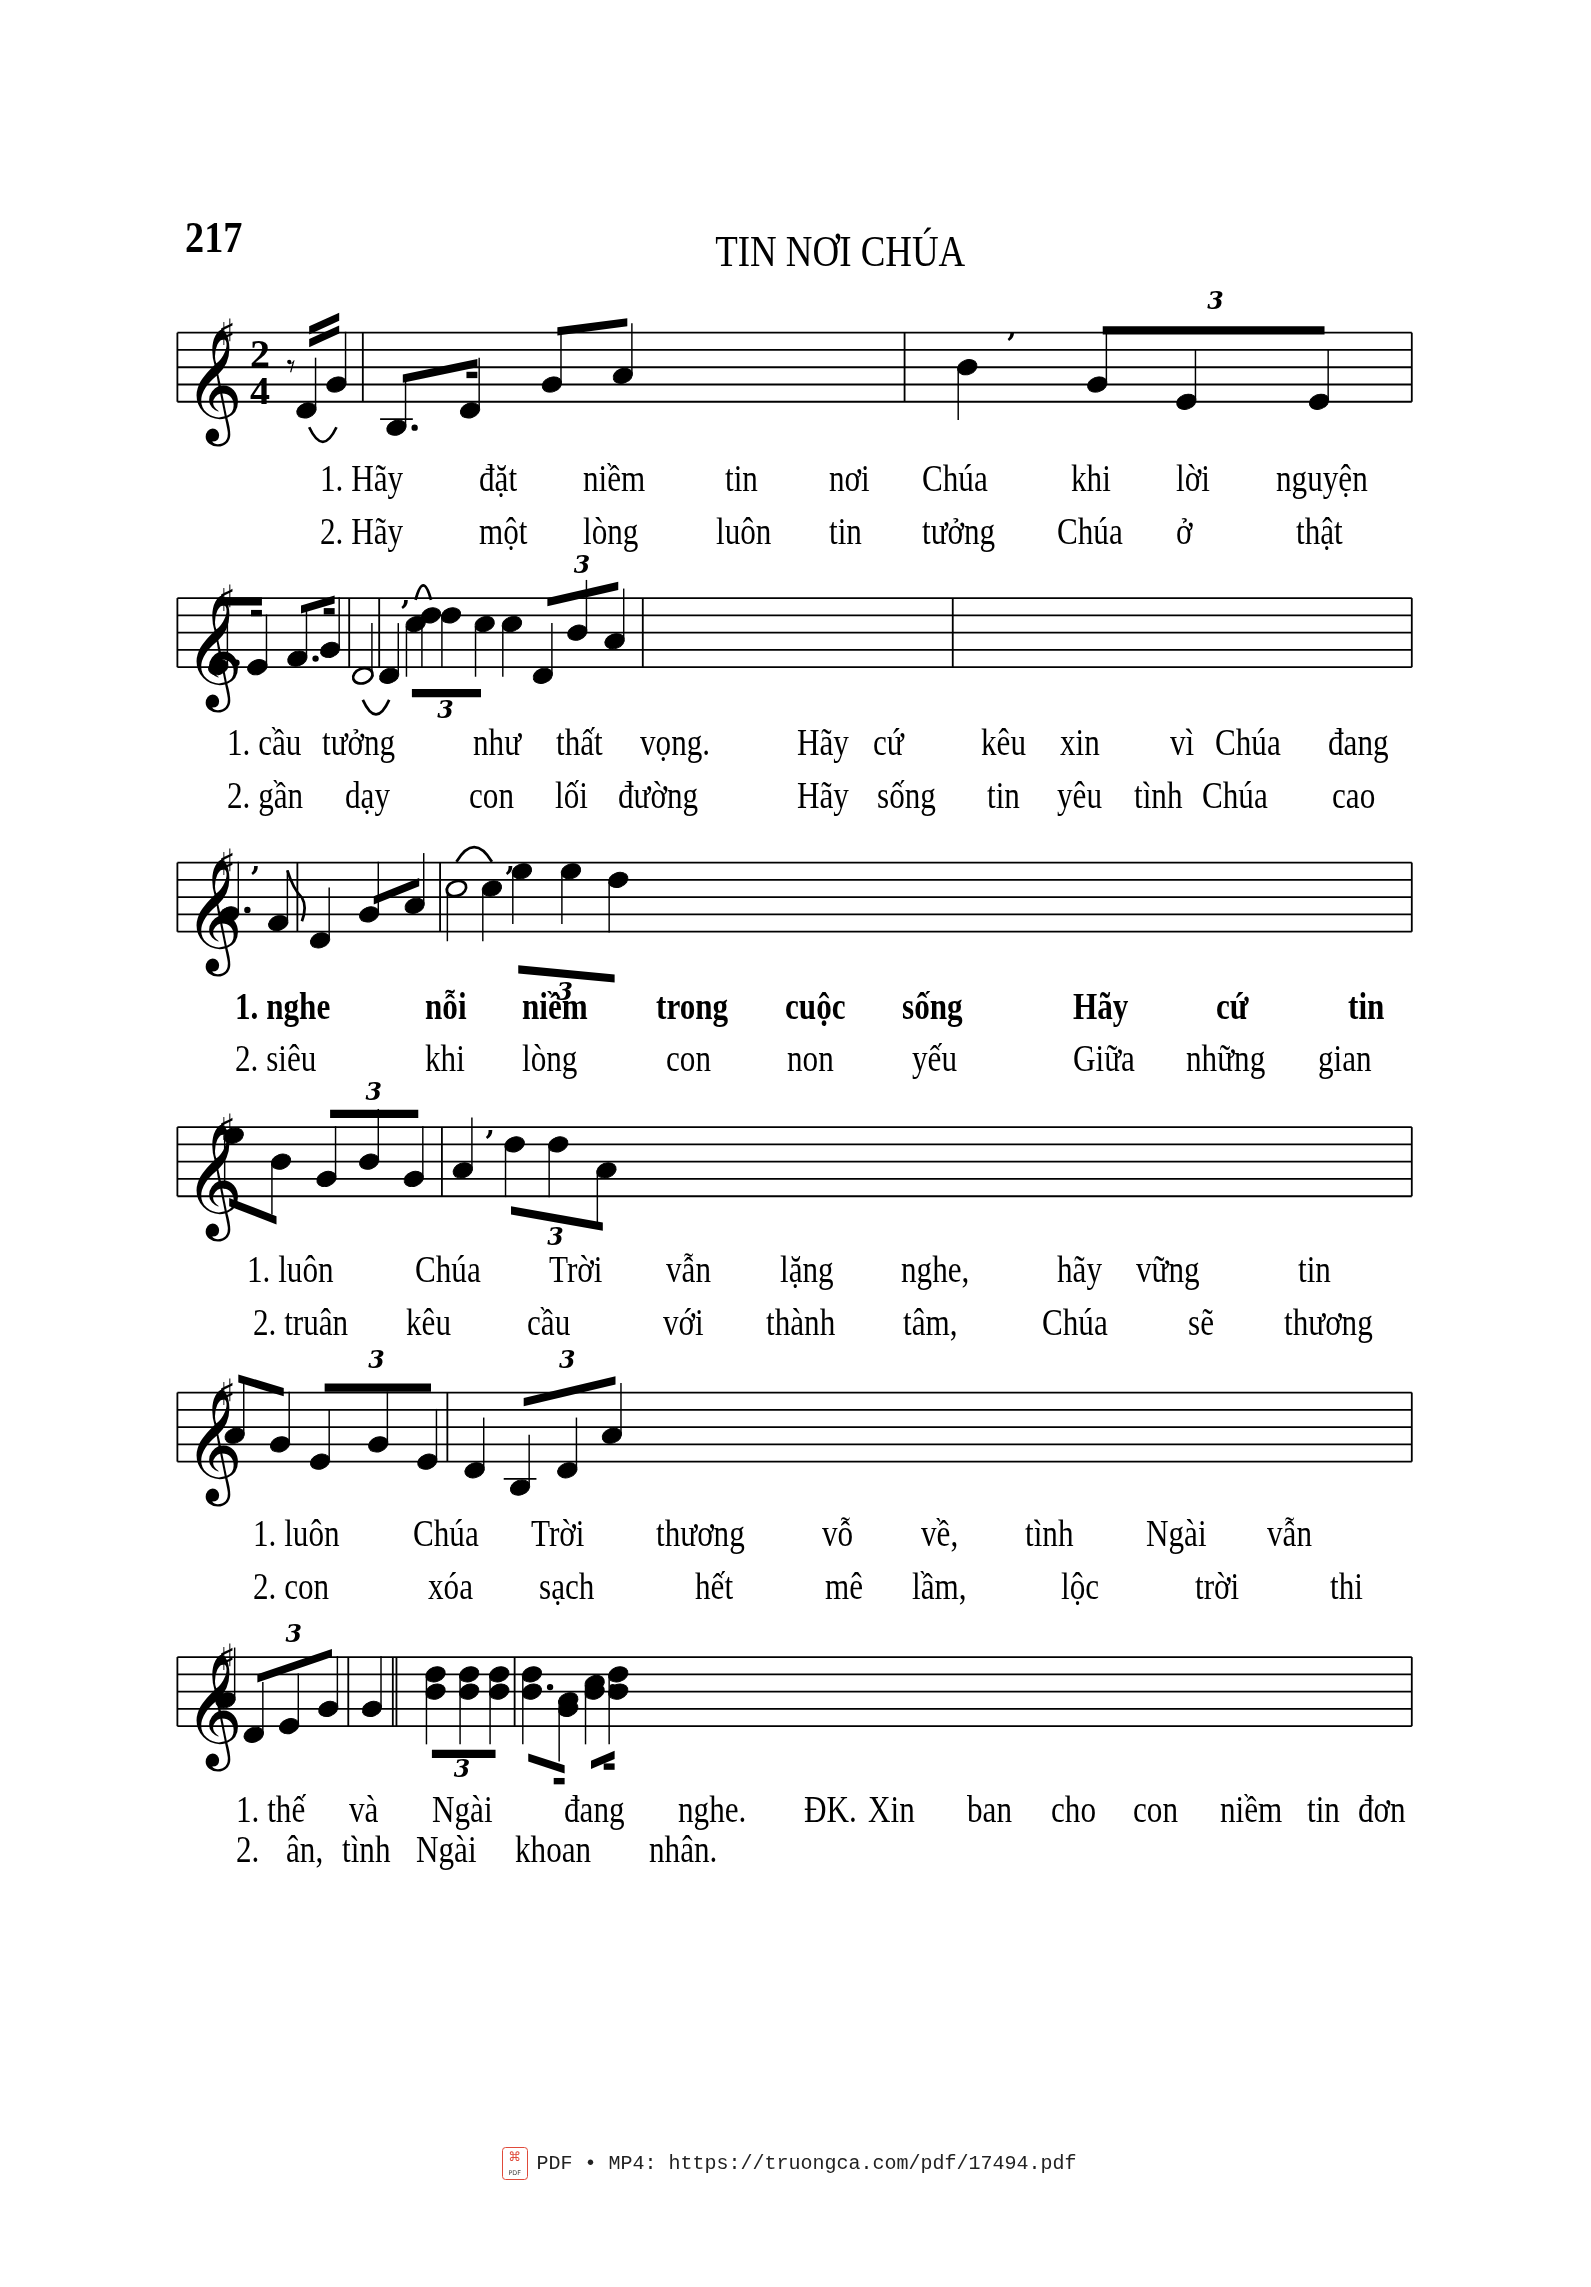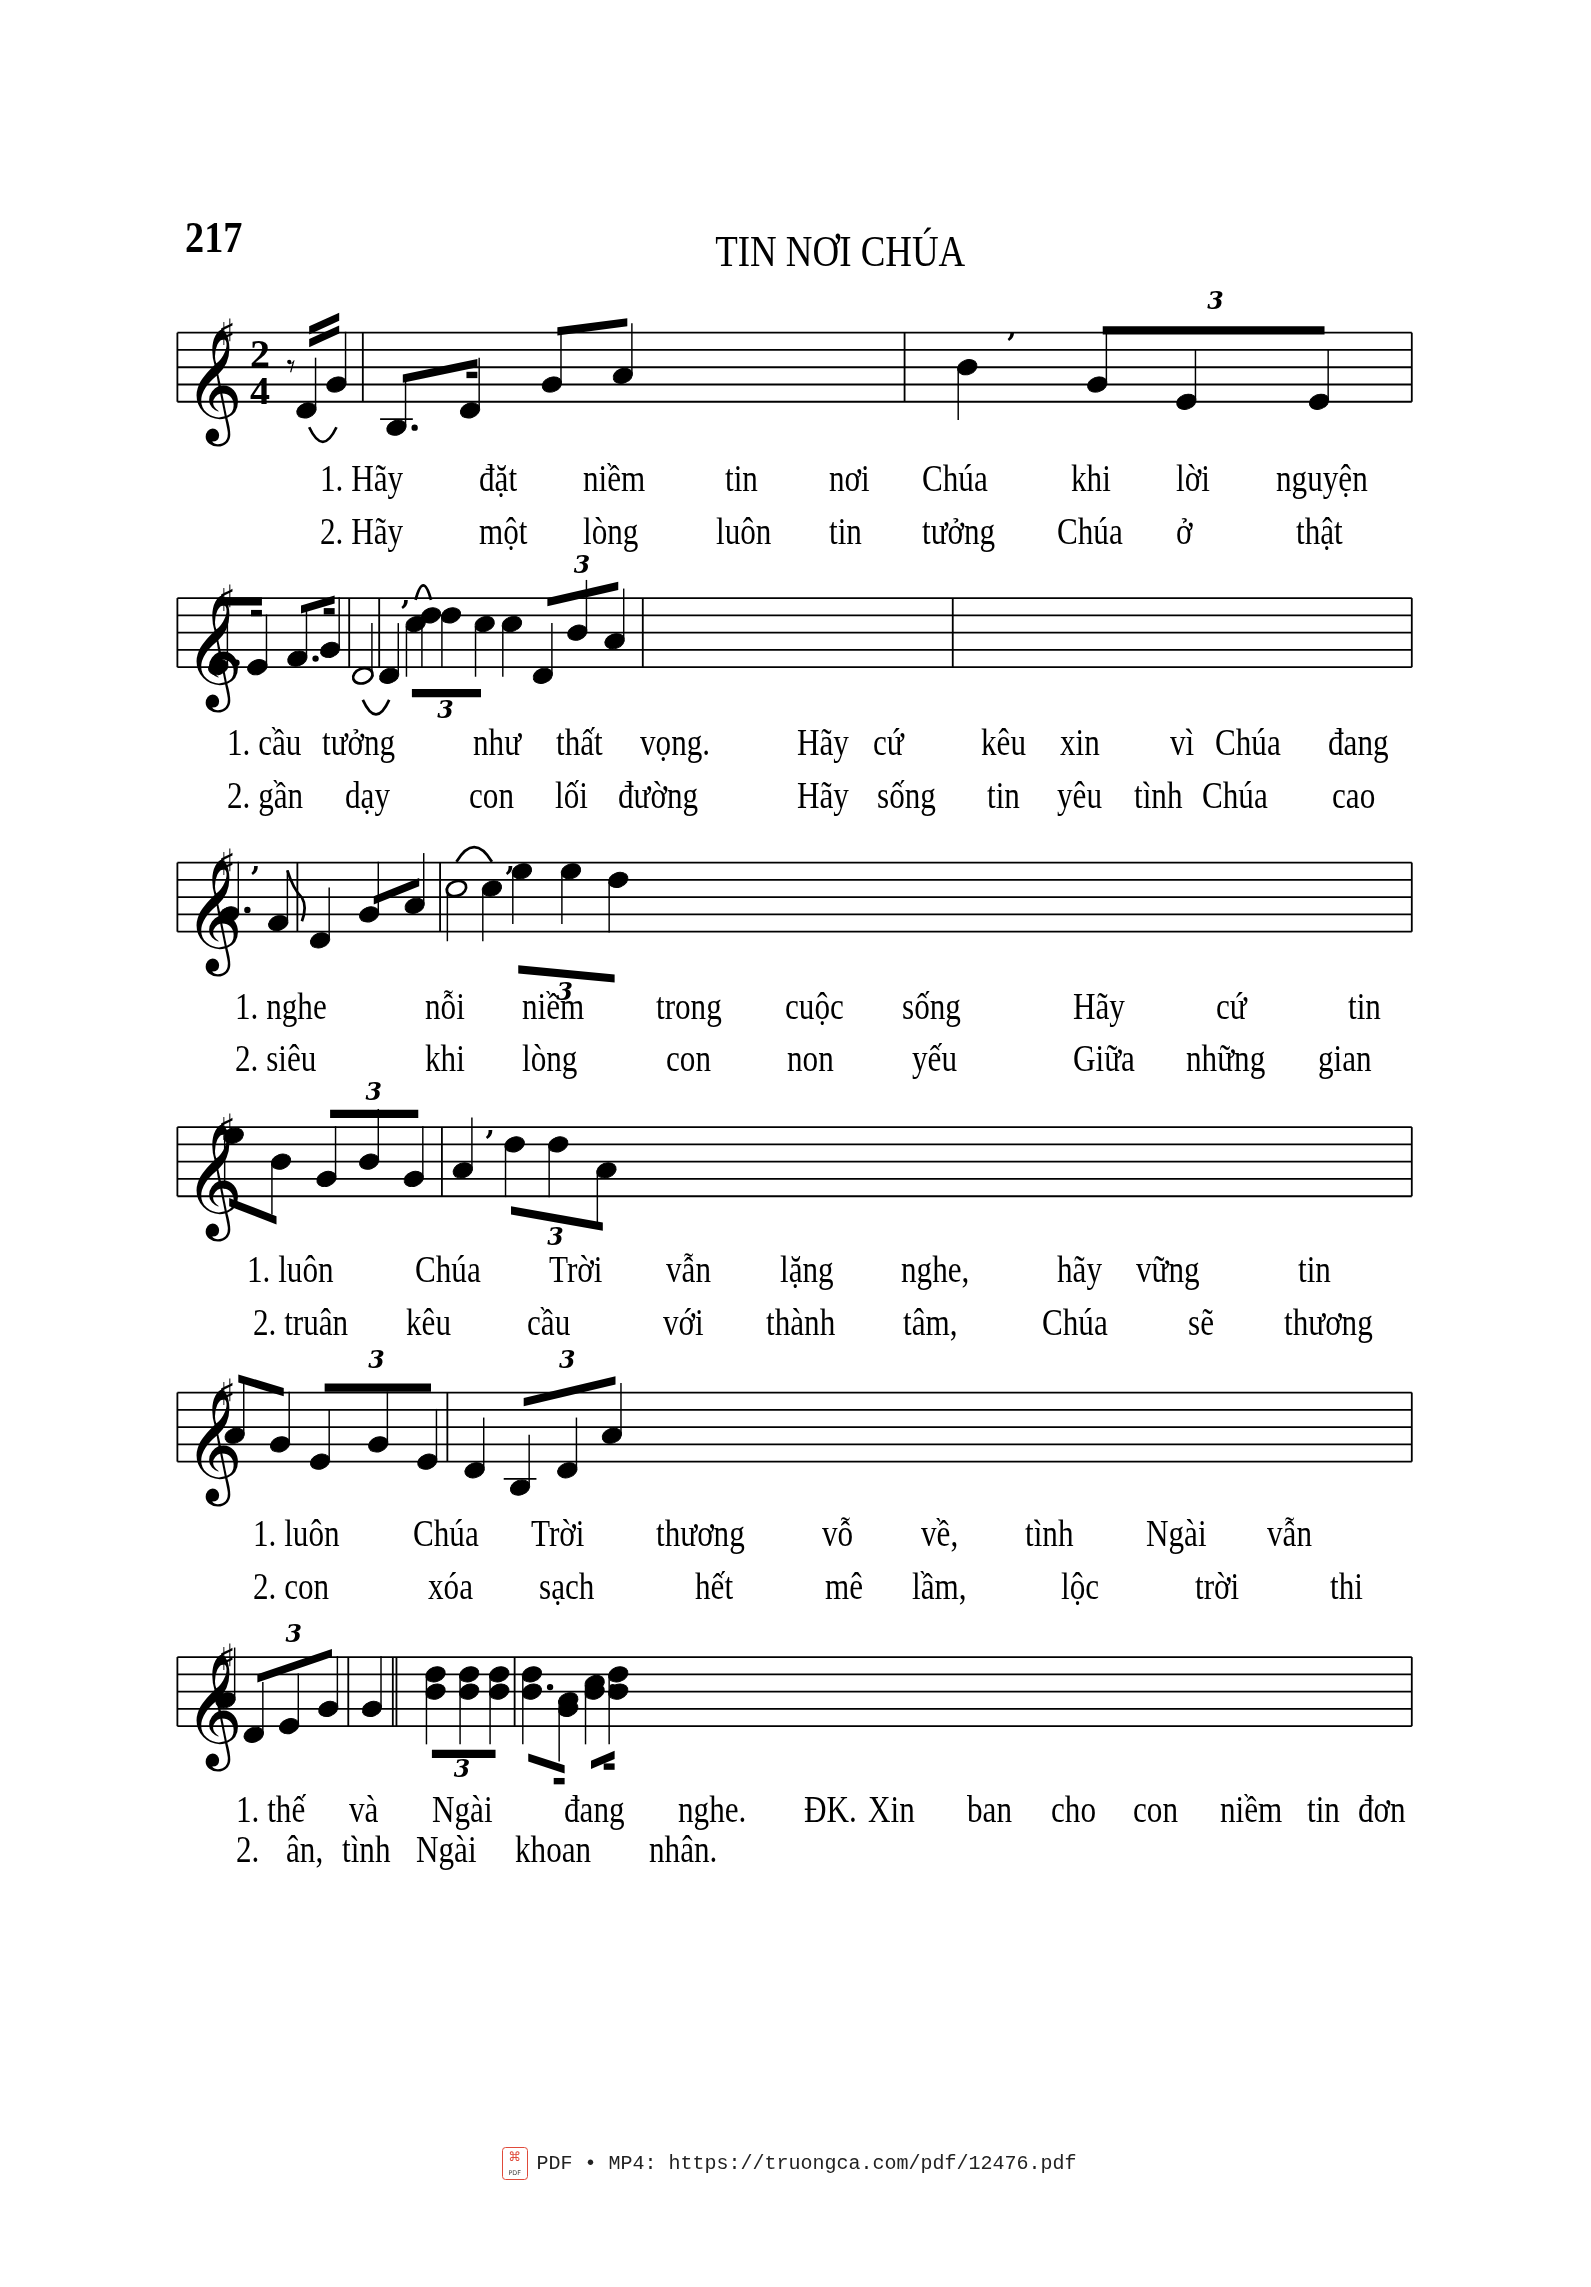--- a/index.html
+++ b/index.html
@@ -468,21 +468,21 @@
       <span class="lyric-word" style="left: 555px;">lối</span>
       <span class="lyric-word" style="left: 618px;">đường</span>
       <span class="lyric-word" style="left: 797px;">Hãy</span>
       <span class="lyric-word" style="left: 877px;">sống</span>
       <span class="lyric-word" style="left: 987px;">tin</span>
       <span class="lyric-word" style="left: 1057px;">yêu</span>
       <span class="lyric-word" style="left: 1134px;">tình</span>
       <span class="lyric-word" style="left: 1202px;">Chúa</span>
       <span class="lyric-word" style="left: 1332px;">cao</span>
     </div>
-    <div class="lyric-row" style="top: 984px;">
+    <div class="lyric-row" style="top: 984px; font-weight: bold;">
       <span class="lyric-word" style="left: 235px;">1. nghe</span>
       <span class="lyric-word" style="left: 425px;">nỗi</span>
       <span class="lyric-word" style="left: 522px;">niềm</span>
       <span class="lyric-word" style="left: 656px;">trong</span>
       <span class="lyric-word" style="left: 785px;">cuộc</span>
       <span class="lyric-word" style="left: 902px;">sống</span>
       <span class="lyric-word" style="left: 1073px;">Hãy</span>
       <span class="lyric-word" style="left: 1216px;">cứ</span>
       <span class="lyric-word" style="left: 1348px;">tin</span>
     </div>
@@ -564,15 +564,15 @@
       <span class="lyric-word" style="left: 515px;">khoan</span>
       <span class="lyric-word" style="left: 649px;">nhân.</span>
     </div>
   </div>
 
 <div class="footer">
   <div class="pdf-icon">
     <div class="sym">⌘</div>
     <div class="lbl">PDF</div>
   </div>
-  <span class="footer-text">PDF • MP4: https://truongca.com/pdf/12476.pdf</span>
+  <span class="footer-text">PDF • MP4: https://truongca.com/pdf/17494.pdf</span>
 </div>
 
 
 </body></html>

